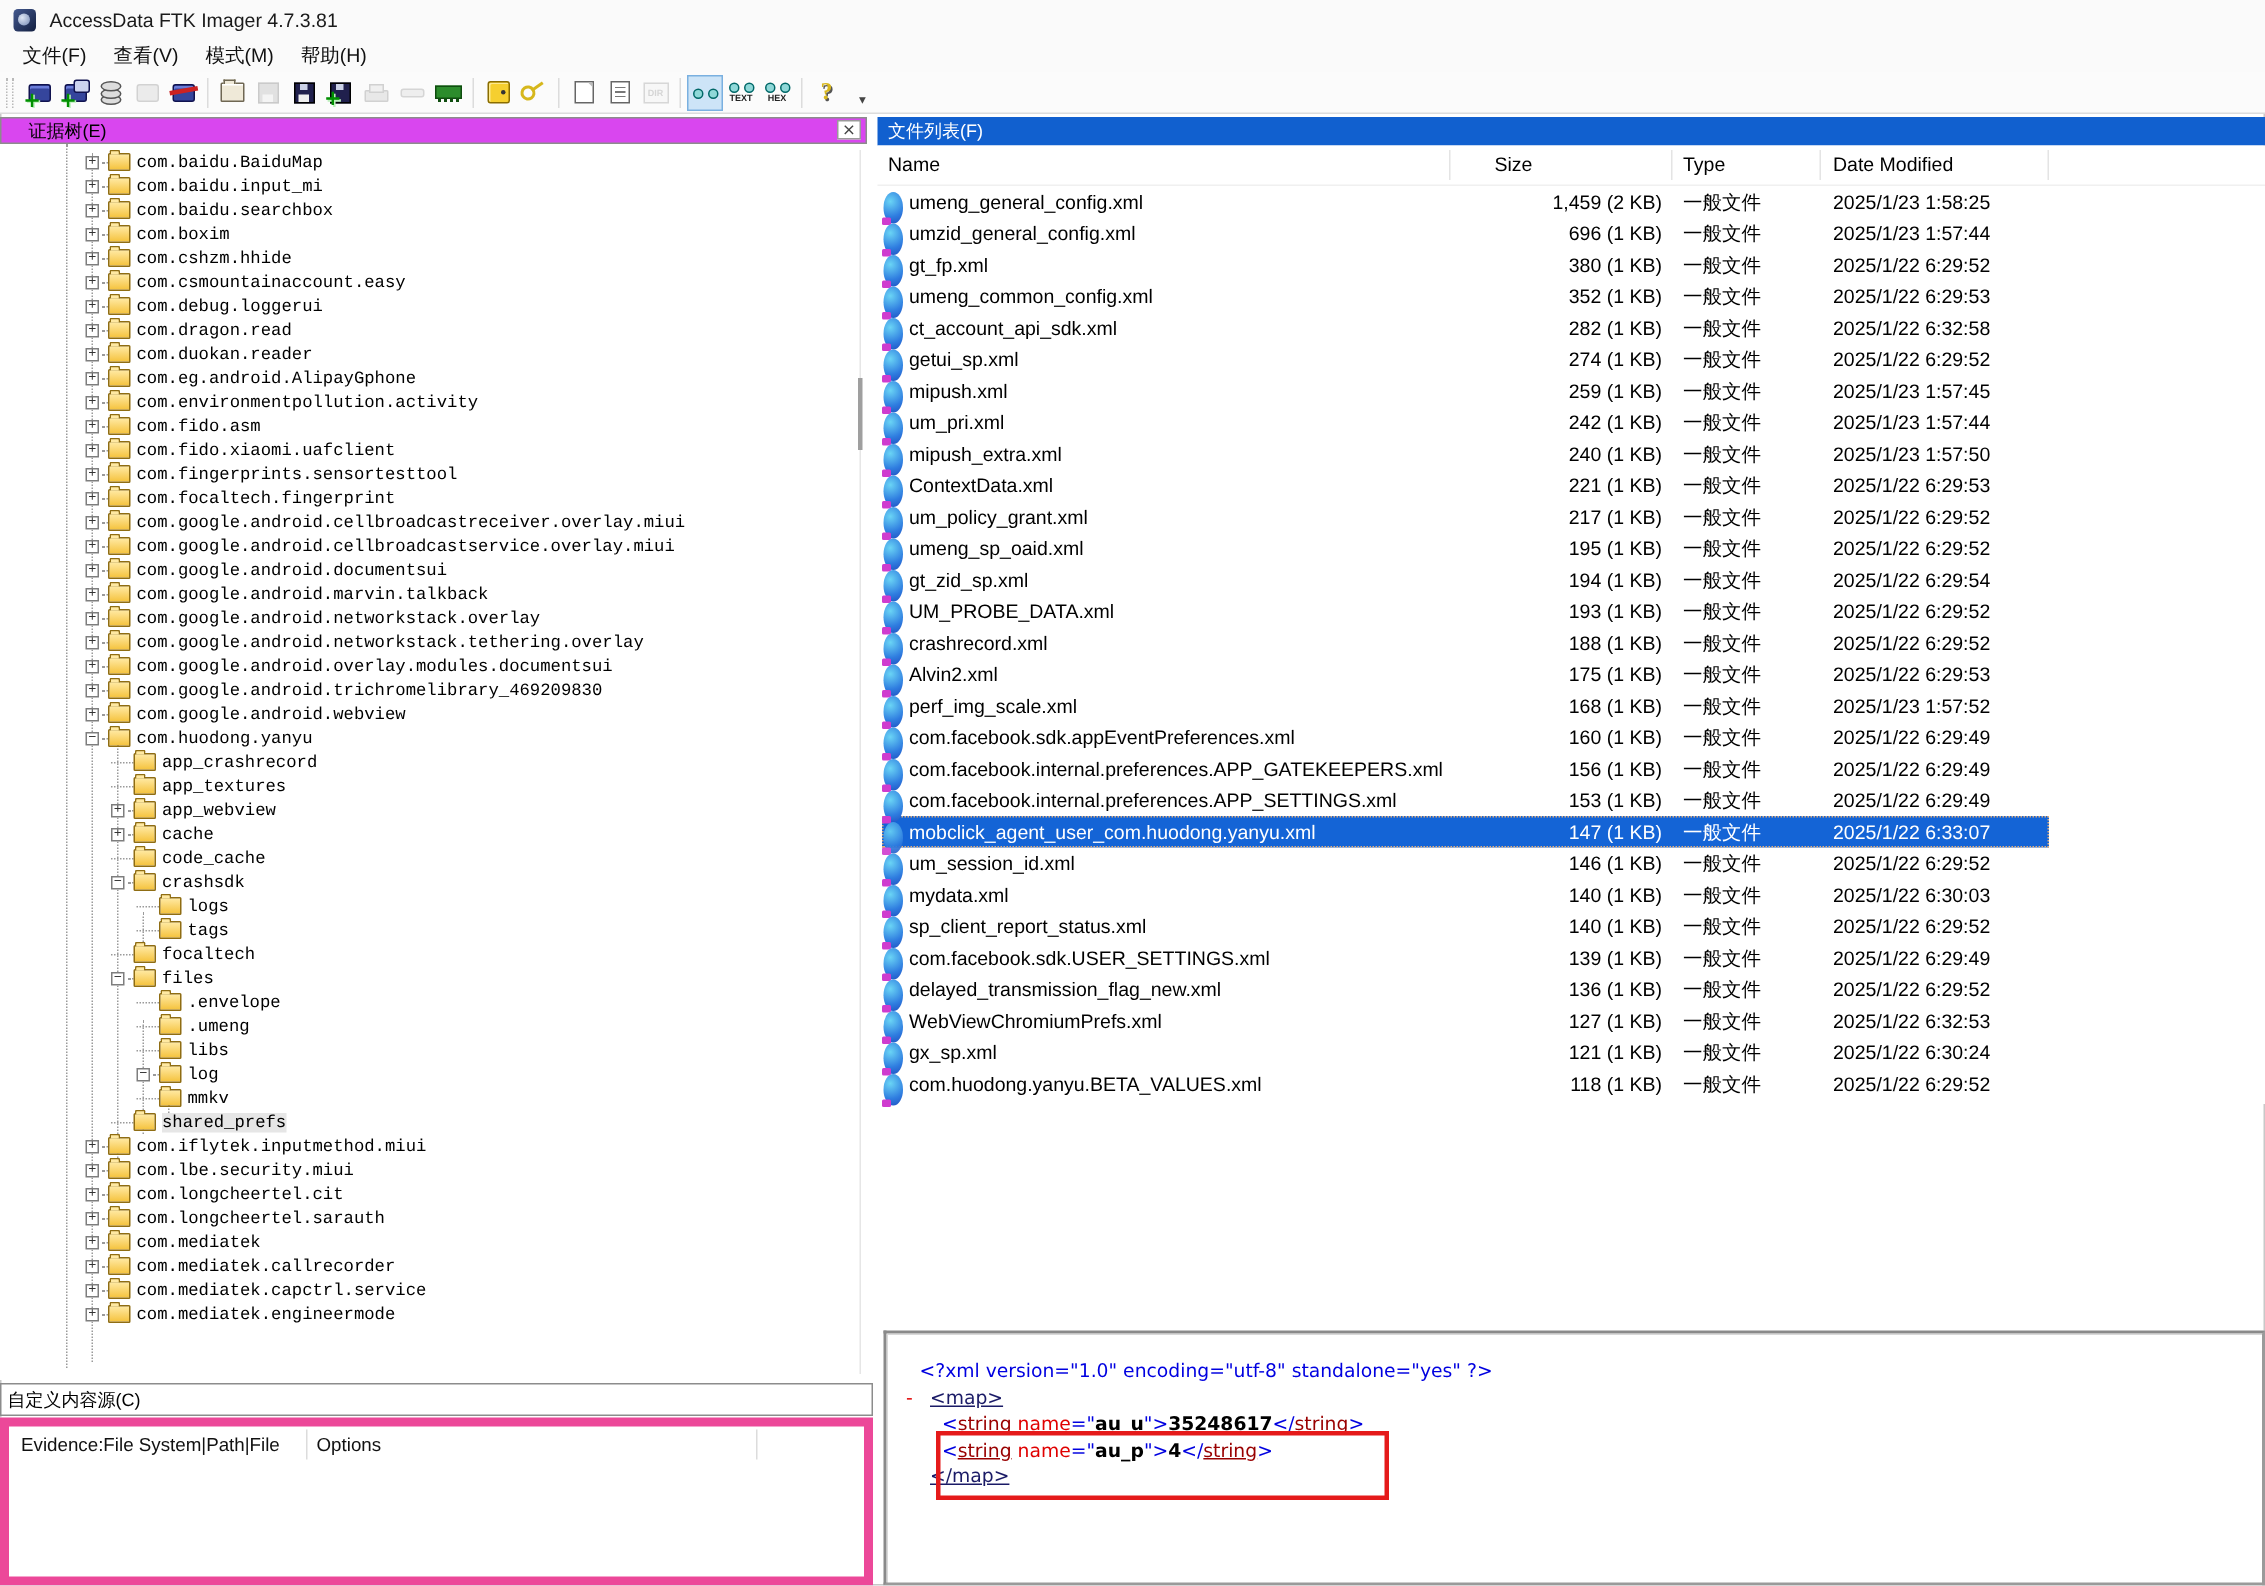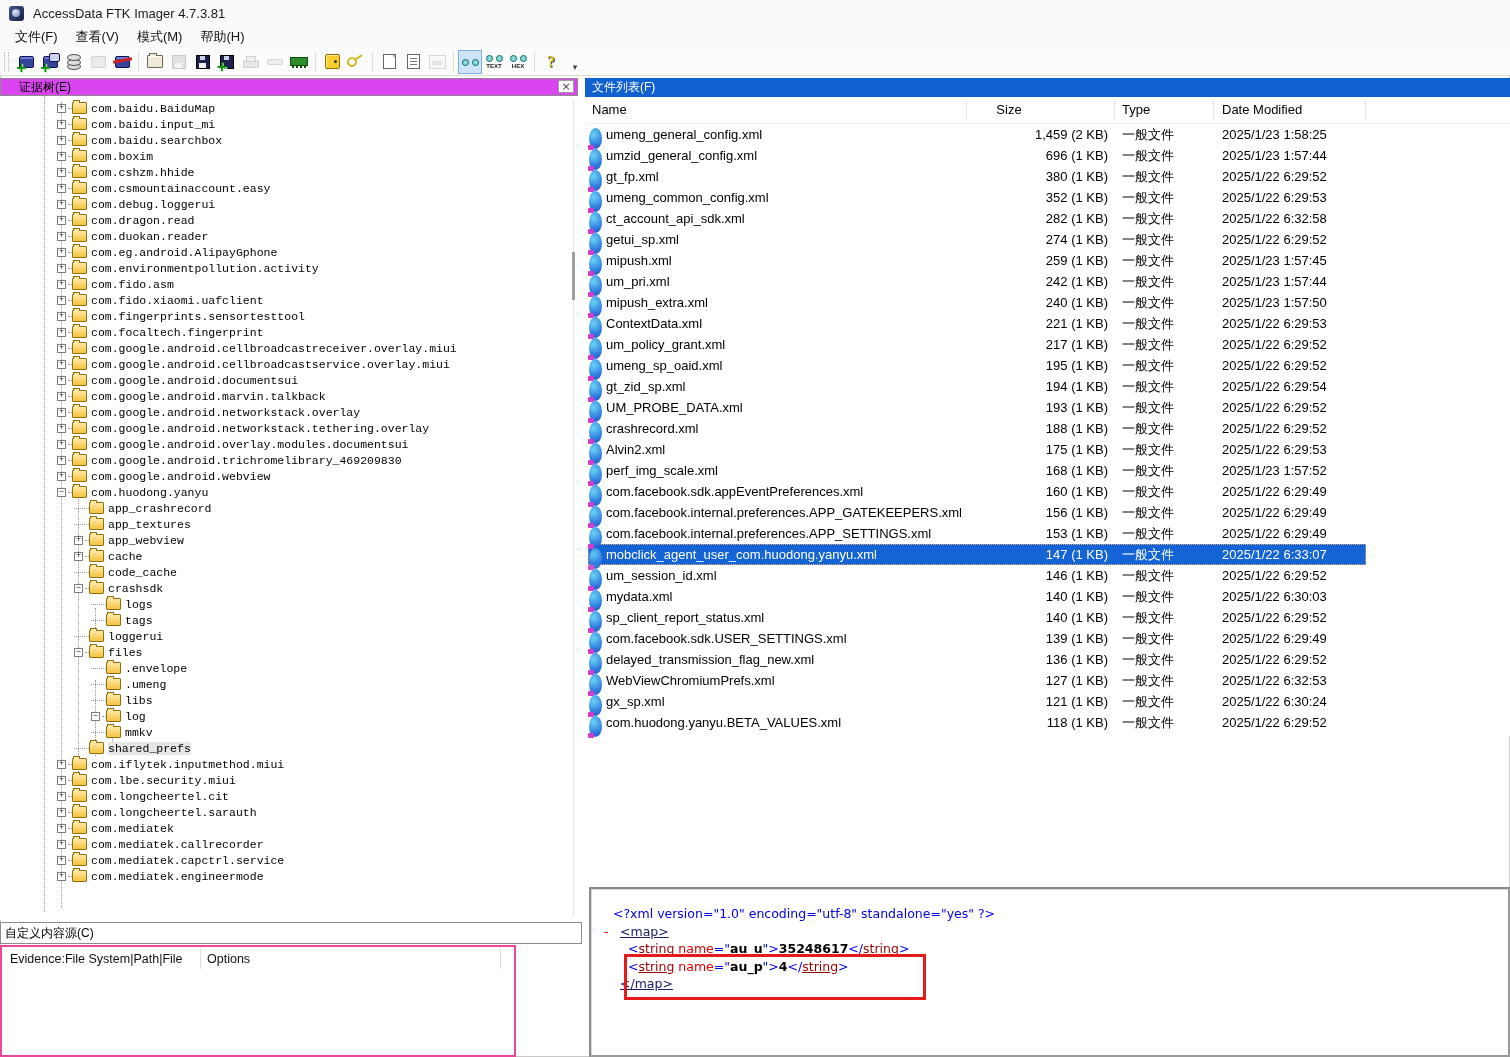--- a/index.html
+++ b/index.html
@@ -70,21 +70,21 @@
   .box{width:9px;height:9px;box-sizing:border-box;border:1px solid #7e7e7e;background:#fff;flex:none;display:flex;align-items:center;justify-content:center;font:9px/7px "Liberation Mono",monospace;color:#333;margin-right:2px;z-index:1;}
   .stub{height:0;border-top:1px dotted #9a9a9a;flex:none;}
   .stub.short{width:4px;}
   .stub.long{width:15px;}
   .folder{width:13px;height:10px;background:linear-gradient(#ffe9a2,#f5c33e);border:1px solid #8f6d13;border-radius:1px;position:relative;flex:none;margin-right:4px;z-index:1;}
   .folder::before{content:"";position:absolute;left:0;top:-3px;width:5px;height:2px;background:#ffe9a2;border:1px solid #8f6d13;border-bottom:none;border-radius:1px 1px 0 0;}
   .tlabel{font-family:"Liberation Mono",monospace;font-size:11.5px;white-space:pre;}
   .tlabel.tsel{background:#e6e6e6;}
   
   #cc-header{position:absolute;left:0;top:922px;width:582px;height:22px;background:#fff;border:1px solid #8c8c8c;box-sizing:border-box;font-size:12px;line-height:20px;padding-left:4px;}
-  #cc-body{position:absolute;left:0;top:945px;width:516px;height:112px;background:#fff;border:2px solid #ec4899;box-sizing:border-box;padding-left:46px;}
+  #cc-body{position:absolute;left:0;top:945px;width:582px;height:112px;background:#fff;border:6px solid #ec4899;box-sizing:border-box;padding-left:46px;}
   .cc-col{position:absolute;top:0;height:24px;line-height:24px;font-size:12.5px;color:#111;}
   #cc-col1{left:8px;}
   #cc-col2{left:205px;}
   .cc-sep{position:absolute;top:2px;height:20px;width:1px;background:#dcdcdc;}
   
   #fl-caption{position:absolute;left:585px;top:78px;width:925px;height:19px;background:#1160cf;color:#fff;font-size:12px;line-height:19px;padding-left:7px;box-sizing:border-box;}
   #fl-header{position:absolute;left:585px;top:97px;width:925px;height:27px;background:#fff;border-bottom:1px solid #f0f0f0;box-sizing:border-box;}
   .fh-label{position:absolute;top:0;height:26px;line-height:26px;font-size:13px;color:#000;}
   #fh-name{left:7px;}
   #fh-size{left:324px;width:200px;text-align:center;}
@@ -411,21 +411,21 @@
         <span class="tlabel">logs</span>
       </div>
       <div class="tnode" style="padding-left: 91px;">
         <span class="stub long"></span>
         <span class="folder"></span>
         <span class="tlabel">tags</span>
       </div>
       <div class="tnode" style="padding-left: 74px;">
         <span class="stub long"></span>
         <span class="folder"></span>
-        <span class="tlabel">loggerui</span>
+        <span class="tlabel">focaltech</span>
       </div>
       <div class="tnode" style="padding-left: 74px;">
         <span class="box">−</span>
         <span class="stub short"></span>
         <span class="folder"></span>
         <span class="tlabel">files</span>
       </div>
       <div class="tnode" style="padding-left: 91px;">
         <span class="stub long"></span>
         <span class="folder"></span>

